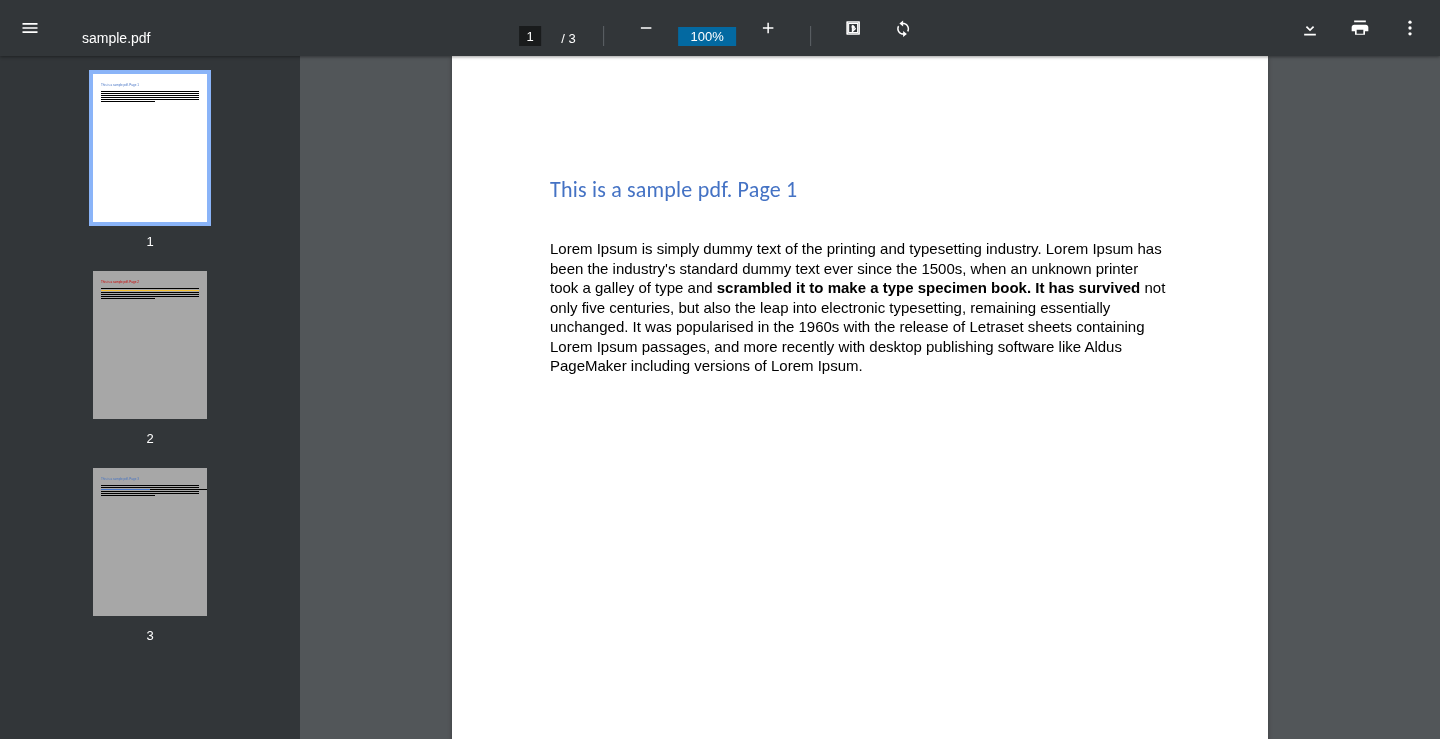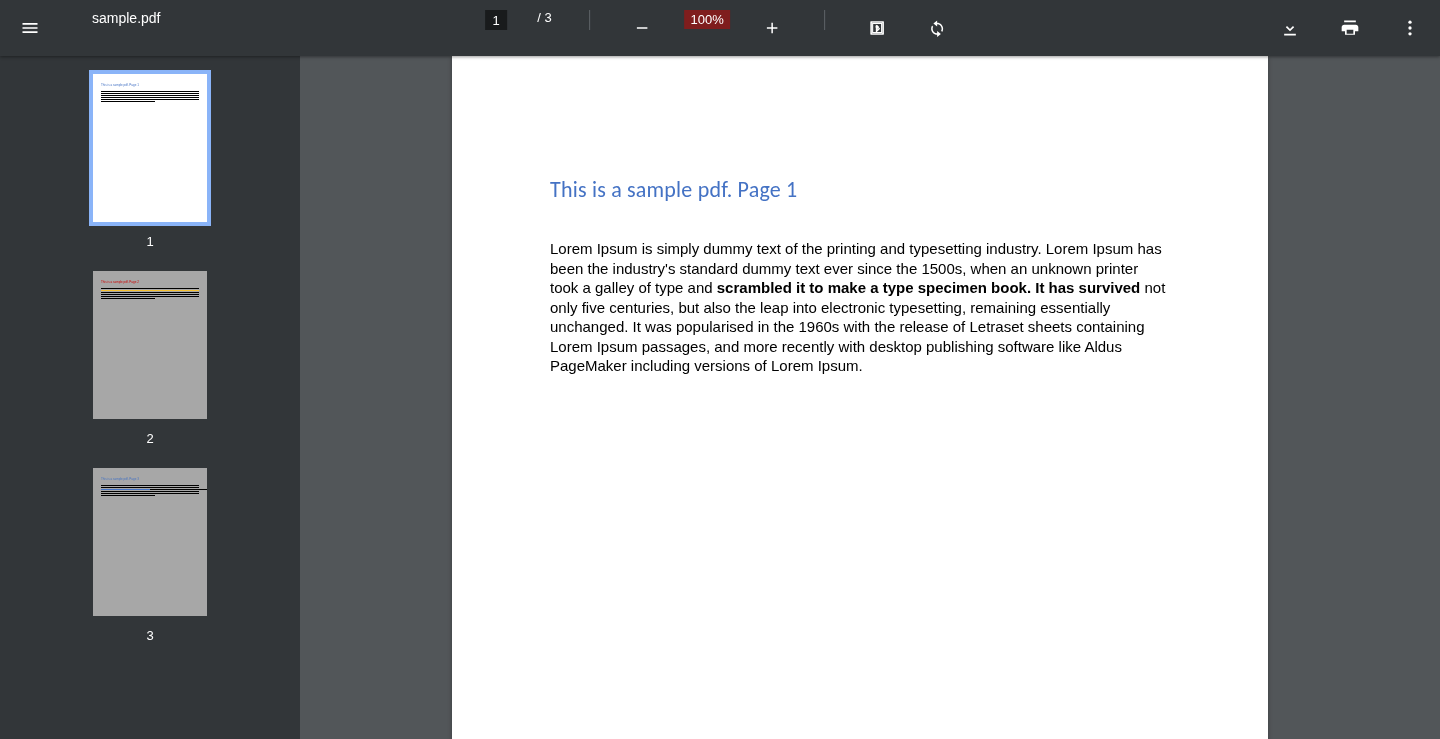--- a/index.html
+++ b/index.html
@@ -13,21 +13,21 @@
   color: #fff;
   display: flex;
   align-items: center;
   justify-content: space-between;
   padding: 0 12px;
   flex: 0 0 auto;
   box-shadow: 0 1px 3px rgba(0,0,0,.4);
   position: relative;
   z-index: 5;
 }
-.toolbar-left, .toolbar-center, .toolbar-right { display: flex; align-items: flex-start; gap: 24px; }
+.toolbar-left, .toolbar-center, .toolbar-right { display: flex; align-items: flex-end; gap: 14px; }
 .toolbar-center { position: absolute; left: 50%; transform: translateX(-50%); }
 .tbtn {
   width: 36px; height: 36px;
   display: flex; align-items: center; justify-content: center;
   border-radius: 50%;
   cursor: pointer;
   color: #fff;
 }
 .filename { font-size: 14px; margin-left: 20px; }
 .page-input {
@@ -35,24 +35,24 @@
   background: #191b1c;
   border: none;
   color: #fff;
   text-align: center;
   font-size: 13px;
   outline: none;
 }
 .page-total { font-size: 13px; color: #fff; margin: 0 4px 0 6px; }
 .vdiv { width: 1px; height: 20px; background: #5f6368; margin: 0 10px; }
 .zoom-box {
-  background: #7f1d1d;
+  background: #0369a1;
   color: #fff;
   font-size: 13px;
-  padding: 2px 6px;
+  padding: 2px 12px;
   min-width: 40px;
   text-align: center;
 }
 
 
 .body { flex: 1 1 auto; display: flex; min-height: 0; }
 
 
 .sidebar {
   width: 300px;

